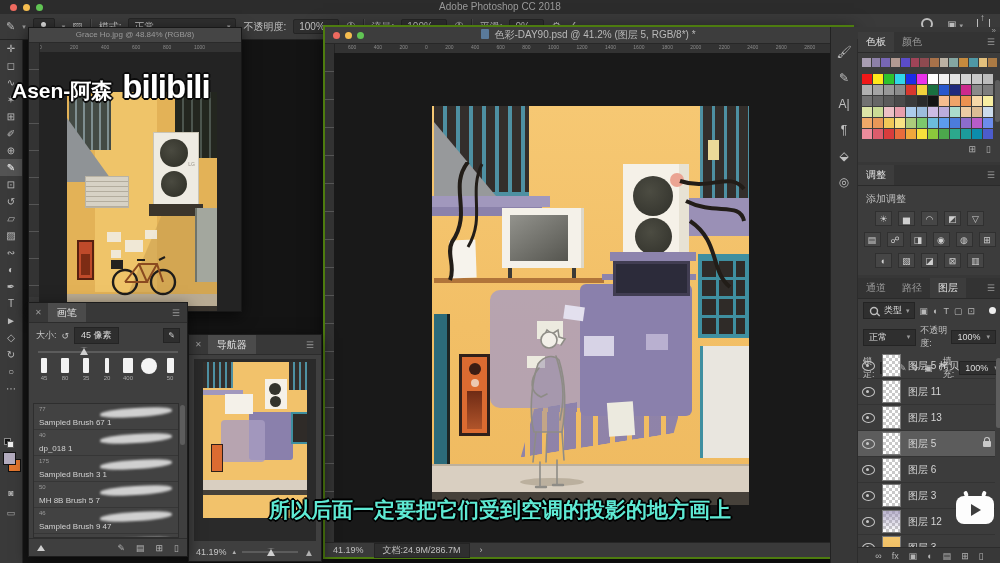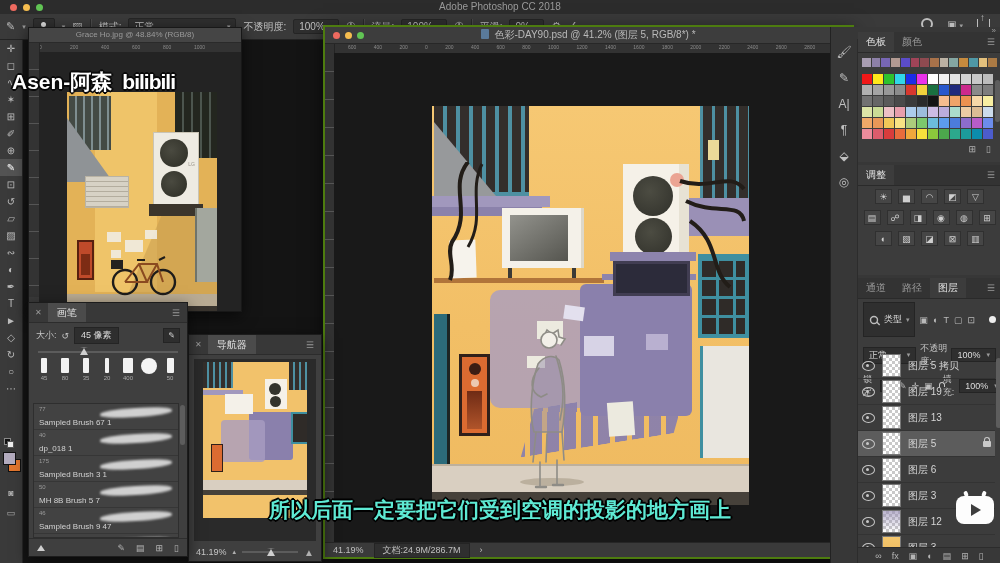--- a/index.html
+++ b/index.html
@@ -79,21 +79,21 @@
   #rp-door{left:128px;top:116px;width:22px;height:74px;background:#a3a79e;border-left:2px solid #6f746b;}
   .rp-poster{background:#efece2;opacity:.9;}
   #rp-walk{left:0;top:202px;width:150px;height:13px;background:#b9ab93;}
   #rp-road{left:0;top:214px;width:150px;height:8px;background:#39342e;}
   #rp-shadow{left:60px;top:120px;width:90px;height:84px;background:#c79d4e;opacity:.55;clip-path:polygon(100% 0,100% 100%,0 100%,40% 0);}
 
   
   #watermark{left:12px;top:24px;z-index:60;display:flex;align-items:baseline;gap:10px;color:#fff;margin-top:44px;}
   .wm-outline{text-shadow:-2px 0 #0a0a0a,2px 0 #0a0a0a,0 -2px #0a0a0a,0 2px #0a0a0a,-1px -1px #0a0a0a,1px 1px #0a0a0a,1px -1px #0a0a0a,-1px 1px #0a0a0a;}
   #wm-name{font-size:21px;font-weight:700;}
-  #wm-logo{font-size:21px;font-weight:800;letter-spacing:-1px;}
+  #wm-logo{font-size:33px;font-weight:800;letter-spacing:-1px;}
 
   
   #brush-panel{left:28px;top:302px;width:158px;height:253px;z-index:20;}
   #brush-size-row{display:flex;align-items:center;gap:5px;padding:4px 7px 1px;font-size:9px;color:#c5c5c5;}
   #brush-size-box{background:#2e2e2e;border:1px solid #242424;padding:1px 6px;font-size:9px;color:#ddd;}
   #brush-toggle{margin-left:auto;width:15px;height:13px;background:#2e2e2e;border:1px solid #242424;
       display:flex;align-items:center;justify-content:center;font-size:8px;color:#ccc;}
   #brush-slider{position:relative;height:11px;margin:1px 9px;}
   #brush-slider .track{position:absolute;left:0;right:0;top:5px;height:2px;background:#5c5c5c;}
   #brush-slider .thumb{position:absolute;left:30%;top:1px;width:0;height:0;
@@ -199,21 +199,21 @@
   #sw-grid .sw{width:10px;height:10px;}
   #sw-foot{display:flex;justify-content:flex-end;gap:10px;padding:2px 10px;font-size:9px;color:#b0b0b0;}
   #sw-scroll{position:absolute;right:1px;top:48px;width:5px;height:42px;background:#5d5d5d;border-radius:3px;}
 
   #adj-label{font-size:10px;color:#bdbdbd;padding:6px 8px 2px;}
   .adj-row{display:flex;justify-content:center;gap:6px;padding:3px 0;}
   .adj-ic{width:15px;height:13px;background:#464646;border:1px solid #303030;display:flex;align-items:center;justify-content:center;
       font-size:9px;color:#cfcfcf;}
 
   #ly-filter{display:flex;align-items:center;gap:5px;padding:3px 5px;font-size:9px;}
-  #ly-filter .fbox{background:#2f2f2f;border:1px solid #242424;padding:10px 4px;display:flex;gap:4px;align-items:center;color:#ddd;}
+  #ly-filter .fbox{background:#2f2f2f;border:1px solid #242424;padding:1px 4px;display:flex;gap:4px;align-items:center;color:#ddd;}
   .fic{color:#b9b9b9;font-size:9px;}
   #ly-dot{margin-left:auto;width:7px;height:7px;border-radius:50%;background:#eee;}
   #ly-blend{display:flex;align-items:center;gap:4px;padding:2px 5px;font-size:9px;color:#c3c3c3;}
   .sel-box{background:#2f2f2f;border:1px solid #242424;padding:1px 5px;display:flex;align-items:center;gap:6px;color:#ddd;}
   #ly-lock{display:flex;align-items:center;gap:5px;padding:3px 5px;font-size:9px;color:#c3c3c3;}
   .lk{font-size:9px;color:#bdbdbd;}
   .lk.on{background:#2b2b2b;border:1px solid #222;padding:0 2px;}
   #ly-list{position:absolute;left:0;top:75px;right:6px;bottom:15px;overflow:hidden;}
   .ly-row{height:25px;display:flex;align-items:center;gap:7px;padding:0 4px;border-bottom:1px solid #333;}
   .ly-row.sel{background:#5c5c5c;}
@@ -713,20 +713,21 @@
         <span>▯</span>
       </div>
       <div id="sw-scroll"></div>
     </div>
 
     <div class="subpanel" id="adj-panel" style="top:138px;height:110px">
       <div class="tabrow">
           <span class="t on">调整</span>
         <span class="pm">☰</span>
         </div>
+      <div id="adj-label">添加调整</div>
       <div id="adj-rows">
           <div class="adj-row">
             <div class="adj-ic">☀</div>
             <div class="adj-ic">▅</div>
             <div class="adj-ic">◠</div>
             <div class="adj-ic">◩</div>
             <div class="adj-ic">▽</div>
           </div>
           <div class="adj-row">
             <div class="adj-ic">▤</div>
@@ -794,21 +795,21 @@
       </div>
       <div id="ly-list">
           <div class="ly-row">
             <div class="eye"></div>
             <div class="thumb "></div>
             <div class="ly-name">图层 5 拷贝</div>
           </div>
           <div class="ly-row">
             <div class="eye"></div>
             <div class="thumb "></div>
-            <div class="ly-name">图层 19</div>
+            <div class="ly-name">图层 11</div>
           </div>
           <div class="ly-row">
             <div class="eye"></div>
             <div class="thumb "></div>
             <div class="ly-name">图层 13</div>
           </div>
           <div class="ly-row sel">
             <div class="eye"></div>
             <div class="thumb "></div>
             <div class="ly-name">图层 5</div>

